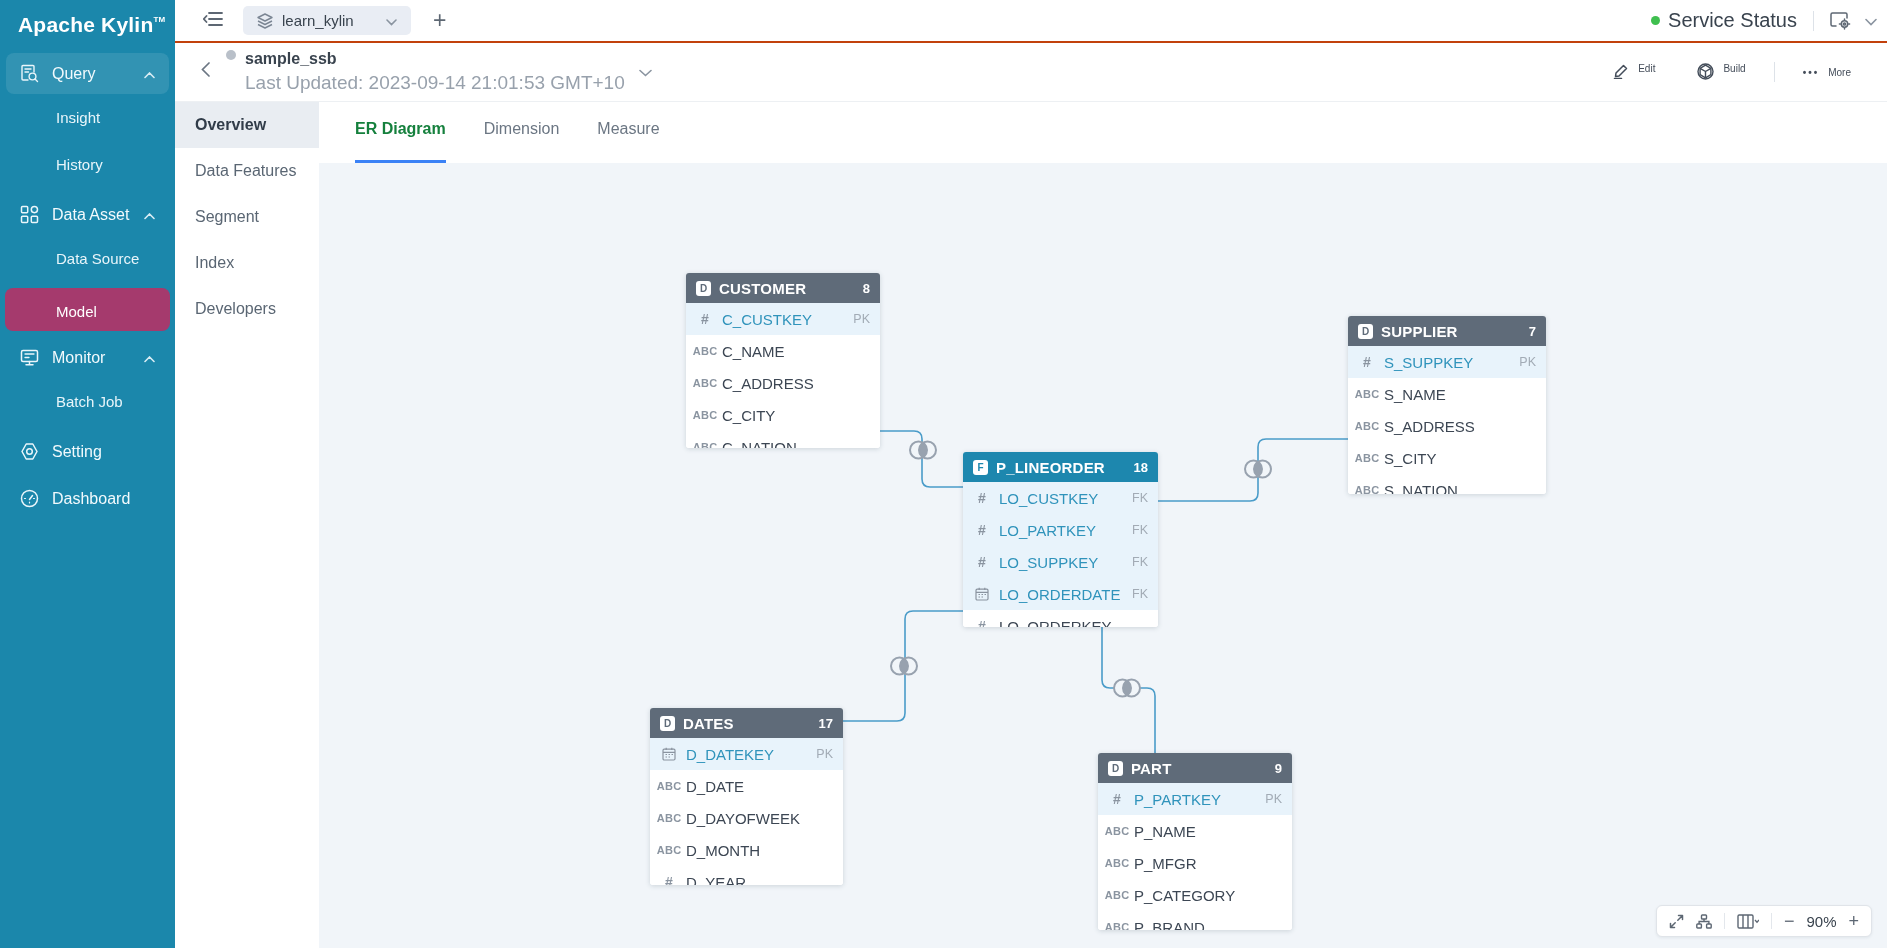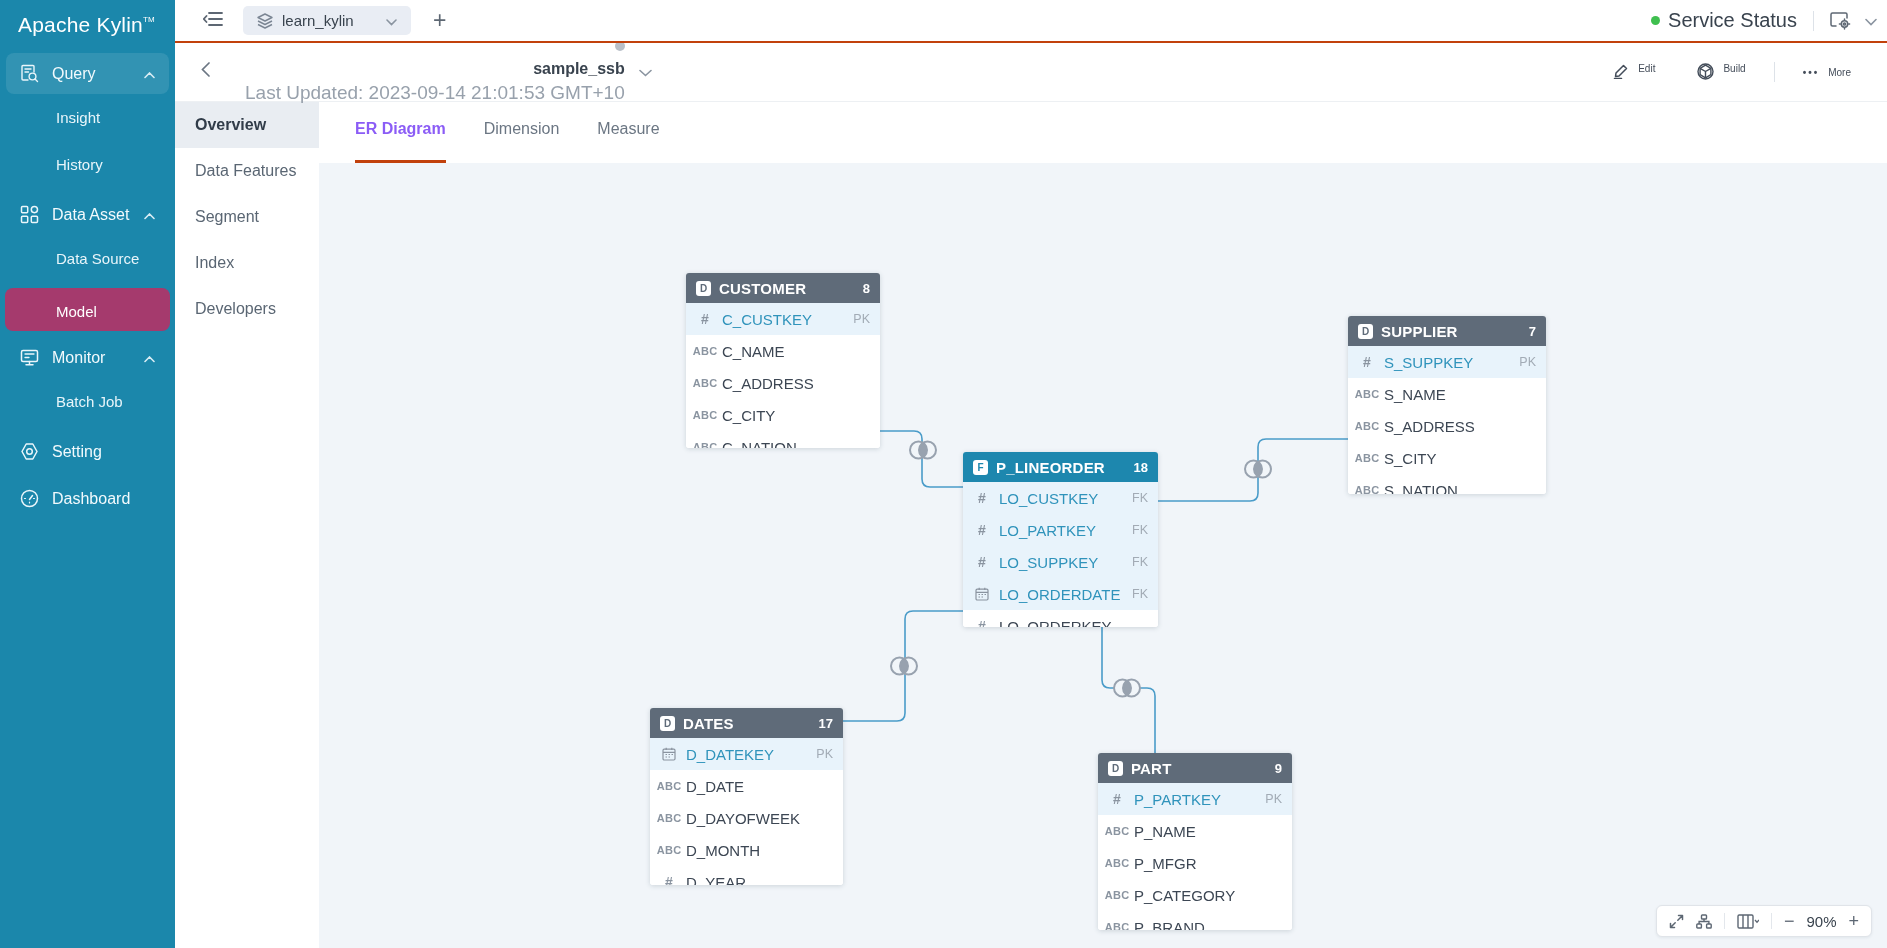--- a/index.html
+++ b/index.html
@@ -1,21 +1,21 @@
 <!DOCTYPE html>
 <html><head>
 <meta charset="utf-8">
 <style>
   * { box-sizing: border-box; margin: 0; padding: 0; }
   html,body { width:1887px; height:948px; overflow:hidden; font-family:"Liberation Sans",sans-serif; background:#fff; }
   #app { position:relative; width:1887px; height:948px; }
 
   
   .sidebar { position:absolute; left:0; top:0; width:175px; height:948px; background:#1b87ab; color:#fff; z-index:30; }
-  .logo { padding:13px 18px 10px 18px; font-size:21px; font-weight:normal; letter-spacing:.2px; white-space:nowrap; }
+  .logo { padding:13px 18px 10px 18px; font-size:21px; font-weight:bold; letter-spacing:.2px; white-space:nowrap; }
   .logo sup { font-size:8px; vertical-align:top; position:relative; top:2px; }
   .nav-group { display:flex; align-items:center; gap:13px; padding:11px 14px; margin:6px 6px 0 6px; border-radius:8px; font-size:16px; color:#f2fafd; cursor:pointer; }
   .nav-group.section-active { background:rgba(255,255,255,0.10); }
   .nav-group .chev { margin-left:auto; }
   .nav-sub { padding:15px 0 15px 56px; font-size:15px; color:#e8f5fa; cursor:pointer; }
   .nav-sub.active { background:#a53a6d; border-radius:8px; margin:6px 5px; padding:15px 0 11px 51px; color:#fff; }
   .icon18 { width:19px; height:19px; flex:0 0 19px; }
   .icon18 svg { display:block; }
 
   
@@ -28,40 +28,40 @@
   .svc { display:flex; align-items:center; gap:8px; font-size:20px; color:#39434e; cursor:pointer; }
   .svc-dot { width:9px; height:9px; border-radius:50%; }
   .tb-div { width:1px; height:20px; background:#dde2e8; margin:0 16px; }
   .tb-ic { color:#5d6773; cursor:pointer; display:flex; align-items:center; }
   .tb-chev { margin-left:14px; color:#8a94a0; cursor:pointer; }
 
   
   .mheader { position:absolute; left:175px; top:43px; width:1712px; height:59px; background:#fff; border-bottom:1px solid #edf0f3; display:flex; align-items:center; z-index:19; }
   .back-chev { margin-left:26px; color:#6b7683; font-size:17px; cursor:pointer; }
   .mtitle-block { margin-left:16px; }
-  .mtitle-line { display:flex; align-items:flex-end; gap:9px;flex-direction:column; }
+  .mtitle-line { display:flex; align-items:flex-start; gap:9px; }
   .mdot { width:10px; height:10px; border-radius:50%; background:#b9c0c9; }
   .mtitle { font-size:16px; font-weight:bold; color:#39434e; }
   .msub { font-size:19px; color:#98a1ac; margin-top:4px; margin-left:19px; }
   .mcaret { margin-left:14px; color:#8a94a0; cursor:pointer; }
   .mheader-actions { margin-left:auto; display:flex; align-items:center; margin-right:26px; gap:0; }
   .hd-btn { display:flex; align-items:flex-start; gap:9px; font-size:10px; color:#434c59; cursor:pointer; padding:6px 10px; }
   .hd-btn + .hd-btn { margin-left:22px; }
   .hd-div { width:1px; height:20px; background:#dde2e8; margin:0 18px; }
 
   
   .inner-menu { position:absolute; left:175px; top:102px; width:144px; height:938px; background:#fff; z-index:15;border-radius:13px; }
   .inner-item { padding:14px 10px 14px 20px; font-size:16px; color:#5a6673; cursor:pointer; }
   .inner-item.active { background:#e9edf2; color:#313c49; font-weight:bold; }
 
   
   .workarea { position:absolute; left:319px; top:102px; width:1568px; height:846px; background:#fff; }
   .tabstrip { display:flex; gap:38px; padding:18px 0 0 36px; height:61px; background:#fff; }
   .tab { font-size:16px; color:#6b7683; padding-bottom:14px; cursor:pointer; }
-  .tab.active { color:#8b5cf6; font-weight:bold; border-bottom:3px solid #c2410c; }
+  .tab.active { color:#15803d; font-weight:bold; border-bottom:3px solid #3b82f6; }
   .canvas { position:absolute; left:0; top:61px; width:1568px; height:785px; background:#f1f5f9; overflow:hidden; }
 
   
   .er-svg { position:absolute; left:0; top:0; z-index:1; pointer-events:none; }
   .er-table { position:absolute; background:#fff; border-radius:3px; box-shadow:0 1px 5px rgba(40,60,80,.18); overflow:hidden; z-index:5; cursor:grab; }
   .er-head { height:30px; display:flex; align-items:center; padding:0 10px; gap:8px; color:#fff; }
   .er-head.dim { background:#5f6b79; }
   .er-head.fact { background:#1d87ae; }
   .er-badge { width:15px; height:15px; border-radius:3px; background:#fff; font-size:10px; font-weight:bold; display:flex; align-items:center; justify-content:center; }
   .er-head.dim .er-badge { color:#5f6b79; }

